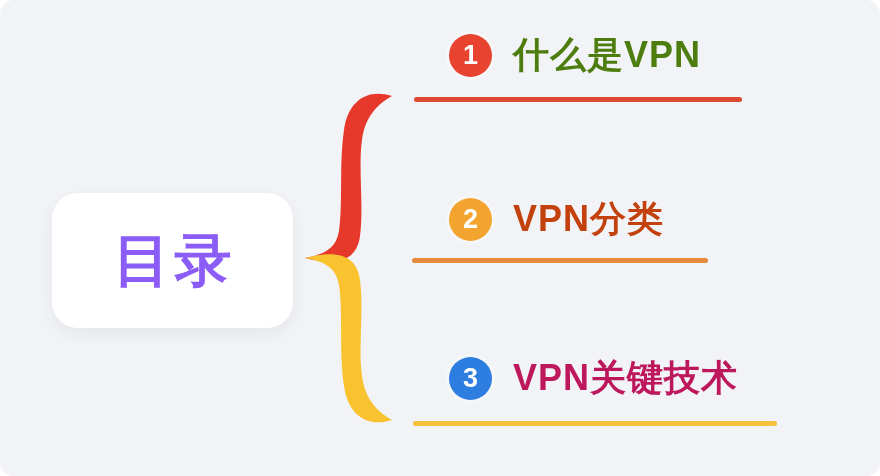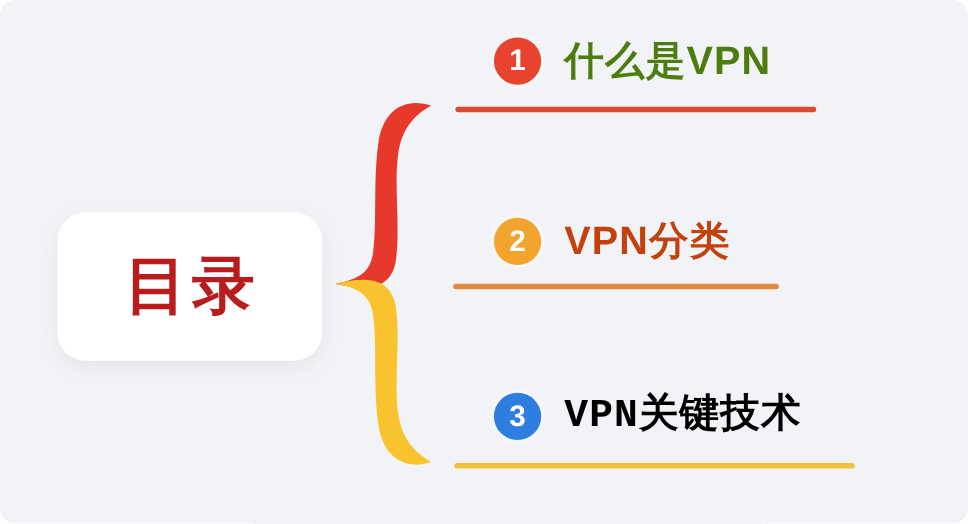--- a/index.html
+++ b/index.html
@@ -75,21 +75,21 @@
   .rule-1 { left: 414px; top: 97px;  width: 328px; }
   .rule-2 { left: 412px; top: 258px; width: 296px; }
   .rule-3 { left: 413px; top: 421px; width: 364px; }
 </style>
 </head>
 <body>
 
 <div class="canvas" style="background-color: rgb(242, 243, 246);">
 
   <div class="toc-card" style="background-color: rgb(255, 255, 255);">
-    <span class="toc-title" style="color: #b91c1c;">目录</span>
+    <span class="toc-title" style="color: #8b5cf6;">目录</span>
   </div>
 
   <svg class="brace" viewBox="0 0 110 350" xmlns="http://www.w3.org/2000/svg" aria-hidden="true">
     <path d="M 99 8
              C 74 0, 55 13, 51 42
              C 46 76, 50 116, 46 143
              C 43 160, 33 166, 12 170
              C 36 176, 63 178, 67 148
              C 71 117, 65 80, 69 52
              C 72 30, 83 17, 99 8 Z" style="fill: rgb(230, 57, 43);"></path>
@@ -109,17 +109,17 @@
   <div class="rule rule-1" style="background-color: rgb(220, 74, 52);"></div>
 
   <div class="toc-row row-2">
     <span class="badge" style="background-color: rgb(243, 164, 46);">2</span>
     <span class="toc-label" style="color: #c2410c;">VPN分类</span>
   </div>
   <div class="rule rule-2" style="background-color: rgb(229, 138, 58);"></div>
 
   <div class="toc-row row-3">
     <span class="badge" style="background-color: rgb(46, 125, 224);">3</span>
-    <span class="toc-label" style="color: #000000; font-family: Liberation Mono, monospace;">VPN关键技术</span>
+    <span class="toc-label" style="color: #be185d;">VPN关键技术</span>
   </div>
   <div class="rule rule-3" style="background-color: rgb(243, 193, 58);"></div>
 
 </div>
 
 </body></html>

